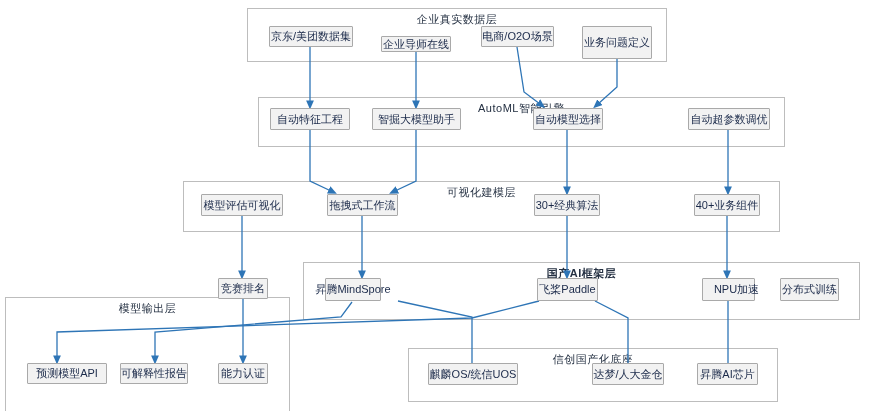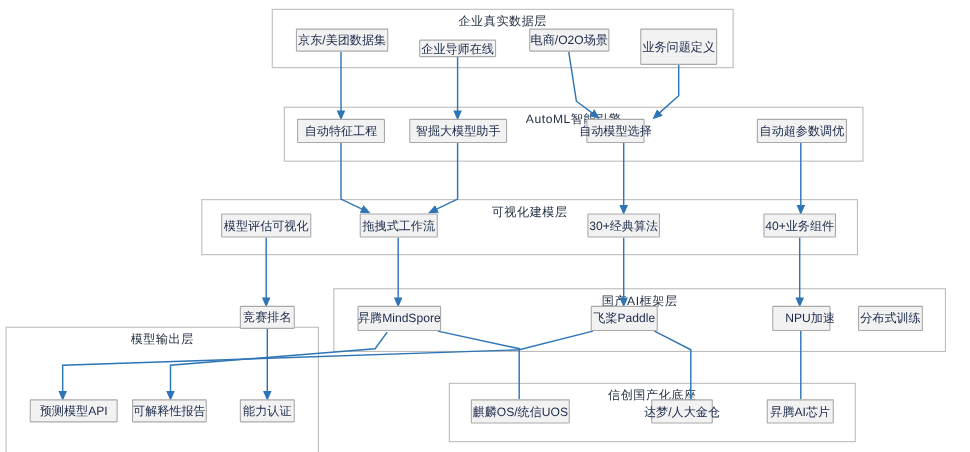--- a/index.html
+++ b/index.html
@@ -31,21 +31,21 @@
   </div>
   <div class="layer" style="left:258px;top:97px;width:527px;height:50px;">
     <div class="layer-title">AutoML智能引擎</div>
   </div>
   <div class="layer" style="left:183px;top:181px;width:597px;height:51px;">
     <div class="layer-title">可视化建模层</div>
   </div>
   <div class="layer" style="left:5px;top:262px;width:285px;height:140px;margin-top:35px;">
     <div class="layer-title">模型输出层</div>
   </div>
-  <div class="layer" style="left:303px;top:262px;width:557px;height:58px;">
+  <div class="layer" style="left:303px;top:262px;width:557px;height:58px;font-weight:bold;">
     <div class="layer-title">国产AI框架层</div>
   </div>
   <div class="layer" style="left:408px;top:348px;width:370px;height:54px;">
     <div class="layer-title">信创国产化底座</div>
   </div>
 
   <svg class="edges" width="882" height="411" viewBox="0 0 882 411">
     <defs>
       <marker id="arrow" viewBox="0 0 8 8" refX="2" refY="3" markerWidth="8" markerHeight="8" orient="auto">
         <path d="M0,0 L7,3 L0,6 Z" fill="#2e75b6"></path>
@@ -73,35 +73,35 @@
     </g>
   </svg>
 
   <div class="node" style="left:269px;top:26px;width:84px;height:21px;">京东/美团数据集</div>
   <div class="node" style="left:381px;top:36px;width:70px;height:16px;">企业导师在线</div>
   <div class="node" style="left:481px;top:26px;width:73px;height:21px;">电商/O2O场景</div>
   <div class="node" style="left:582px;top:26px;width:70px;height:33px;">业务问题定义</div>
 
   <div class="node" style="left:270px;top:108px;width:80px;height:22px;">自动特征工程</div>
   <div class="node" style="left:372px;top:108px;width:89px;height:22px;">智掘大模型助手</div>
-  <div class="node" style="left:533px;top:108px;width:53px;height:22px;">自动模型选择</div>
+  <div class="node" style="left:533px;top:108px;width:70px;height:22px;">自动模型选择</div>
   <div class="node" style="left:688px;top:108px;width:82px;height:22px;">自动超参数调优</div>
 
   <div class="node" style="left:201px;top:194px;width:82px;height:22px;">模型评估可视化</div>
   <div class="node" style="left:327px;top:194px;width:71px;height:22px;">拖拽式工作流</div>
   <div class="node" style="left:534px;top:194px;width:66px;height:22px;text-align:center;">30+经典算法</div>
   <div class="node" style="left:694px;top:194px;width:66px;height:22px;">40+业务组件</div>
 
   <div class="node" style="left:218px;top:278px;width:50px;height:21px;">竞赛排名</div>
   <div class="node" style="left:27px;top:363px;width:80px;height:21px;">预测模型API</div>
   <div class="node" style="left:120px;top:363px;width:68px;height:21px;">可解释性报告</div>
   <div class="node" style="left:218px;top:363px;width:50px;height:21px;">能力认证</div>
 
-  <div class="node" style="left:325px;top:278px;width:76px;height:23px;">昇腾MindSpore</div>
+  <div class="node" style="left:325px;top:278px;width:56px;height:23px;">昇腾MindSpore</div>
   <div class="node" style="left:537px;top:278px;width:61px;height:23px;">飞桨Paddle</div>
   <div class="node" style="left:702px;top:278px;width:53px;height:23px;padding-left:16px;">NPU加速</div>
   <div class="node" style="left:780px;top:278px;width:59px;height:23px;">分布式训练</div>
 
   <div class="node" style="left:428px;top:363px;width:90px;height:22px;">麒麟OS/统信UOS</div>
-  <div class="node" style="left:592px;top:363px;width:56px;height:22px;">达梦/人大金仓</div>
+  <div class="node" style="left:592px;top:363px;width:72px;height:22px;">达梦/人大金仓</div>
   <div class="node" style="left:697px;top:363px;width:61px;height:22px;">昇腾AI芯片</div>
 
 </div>
 
 </body></html>

